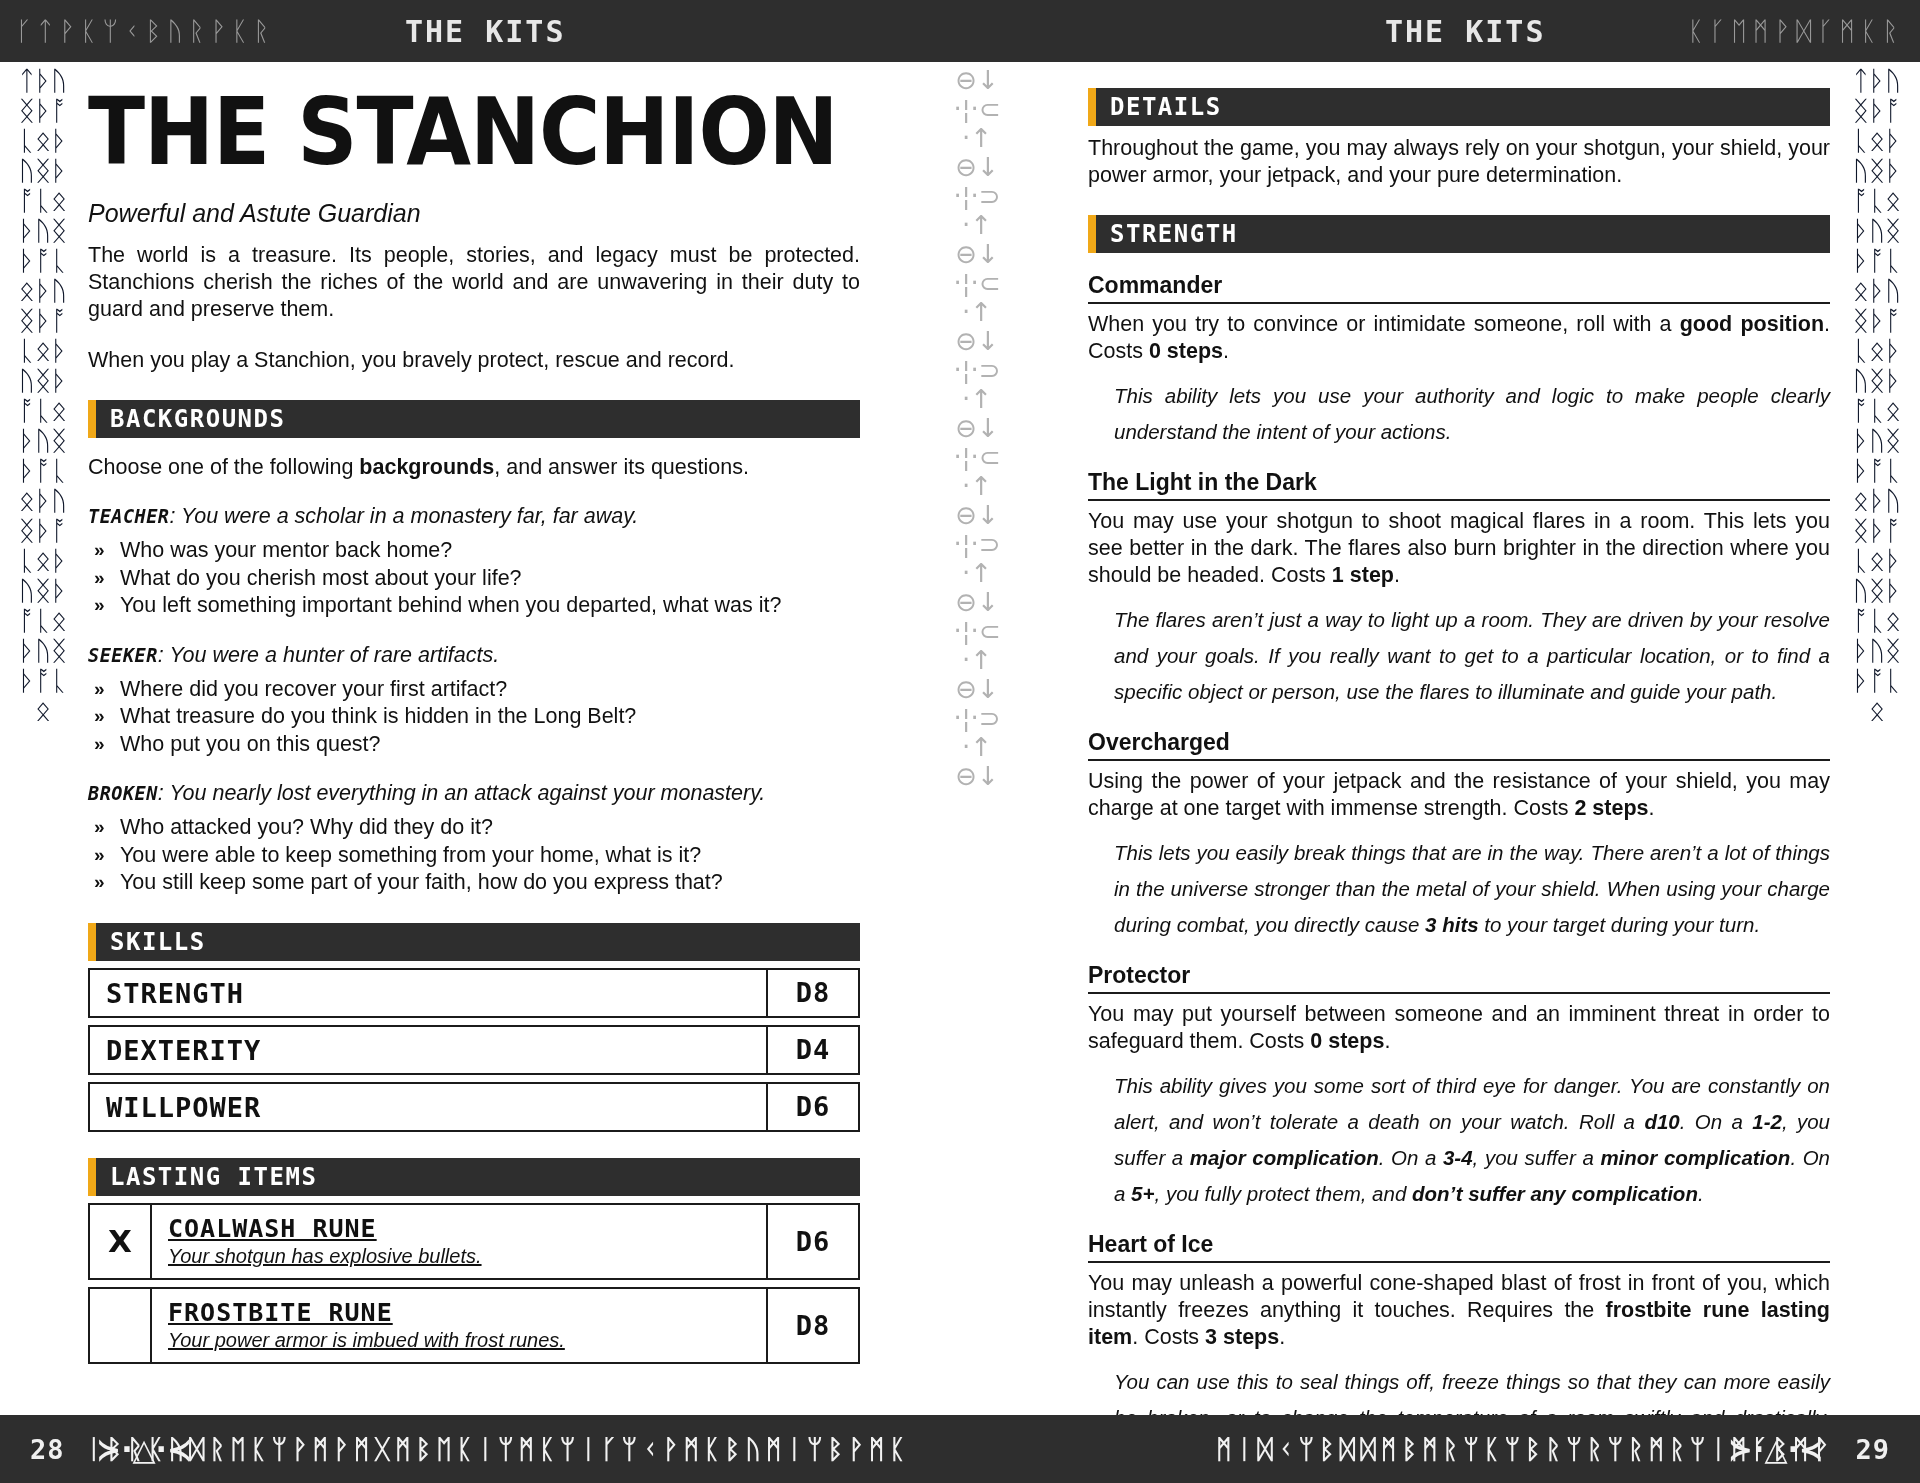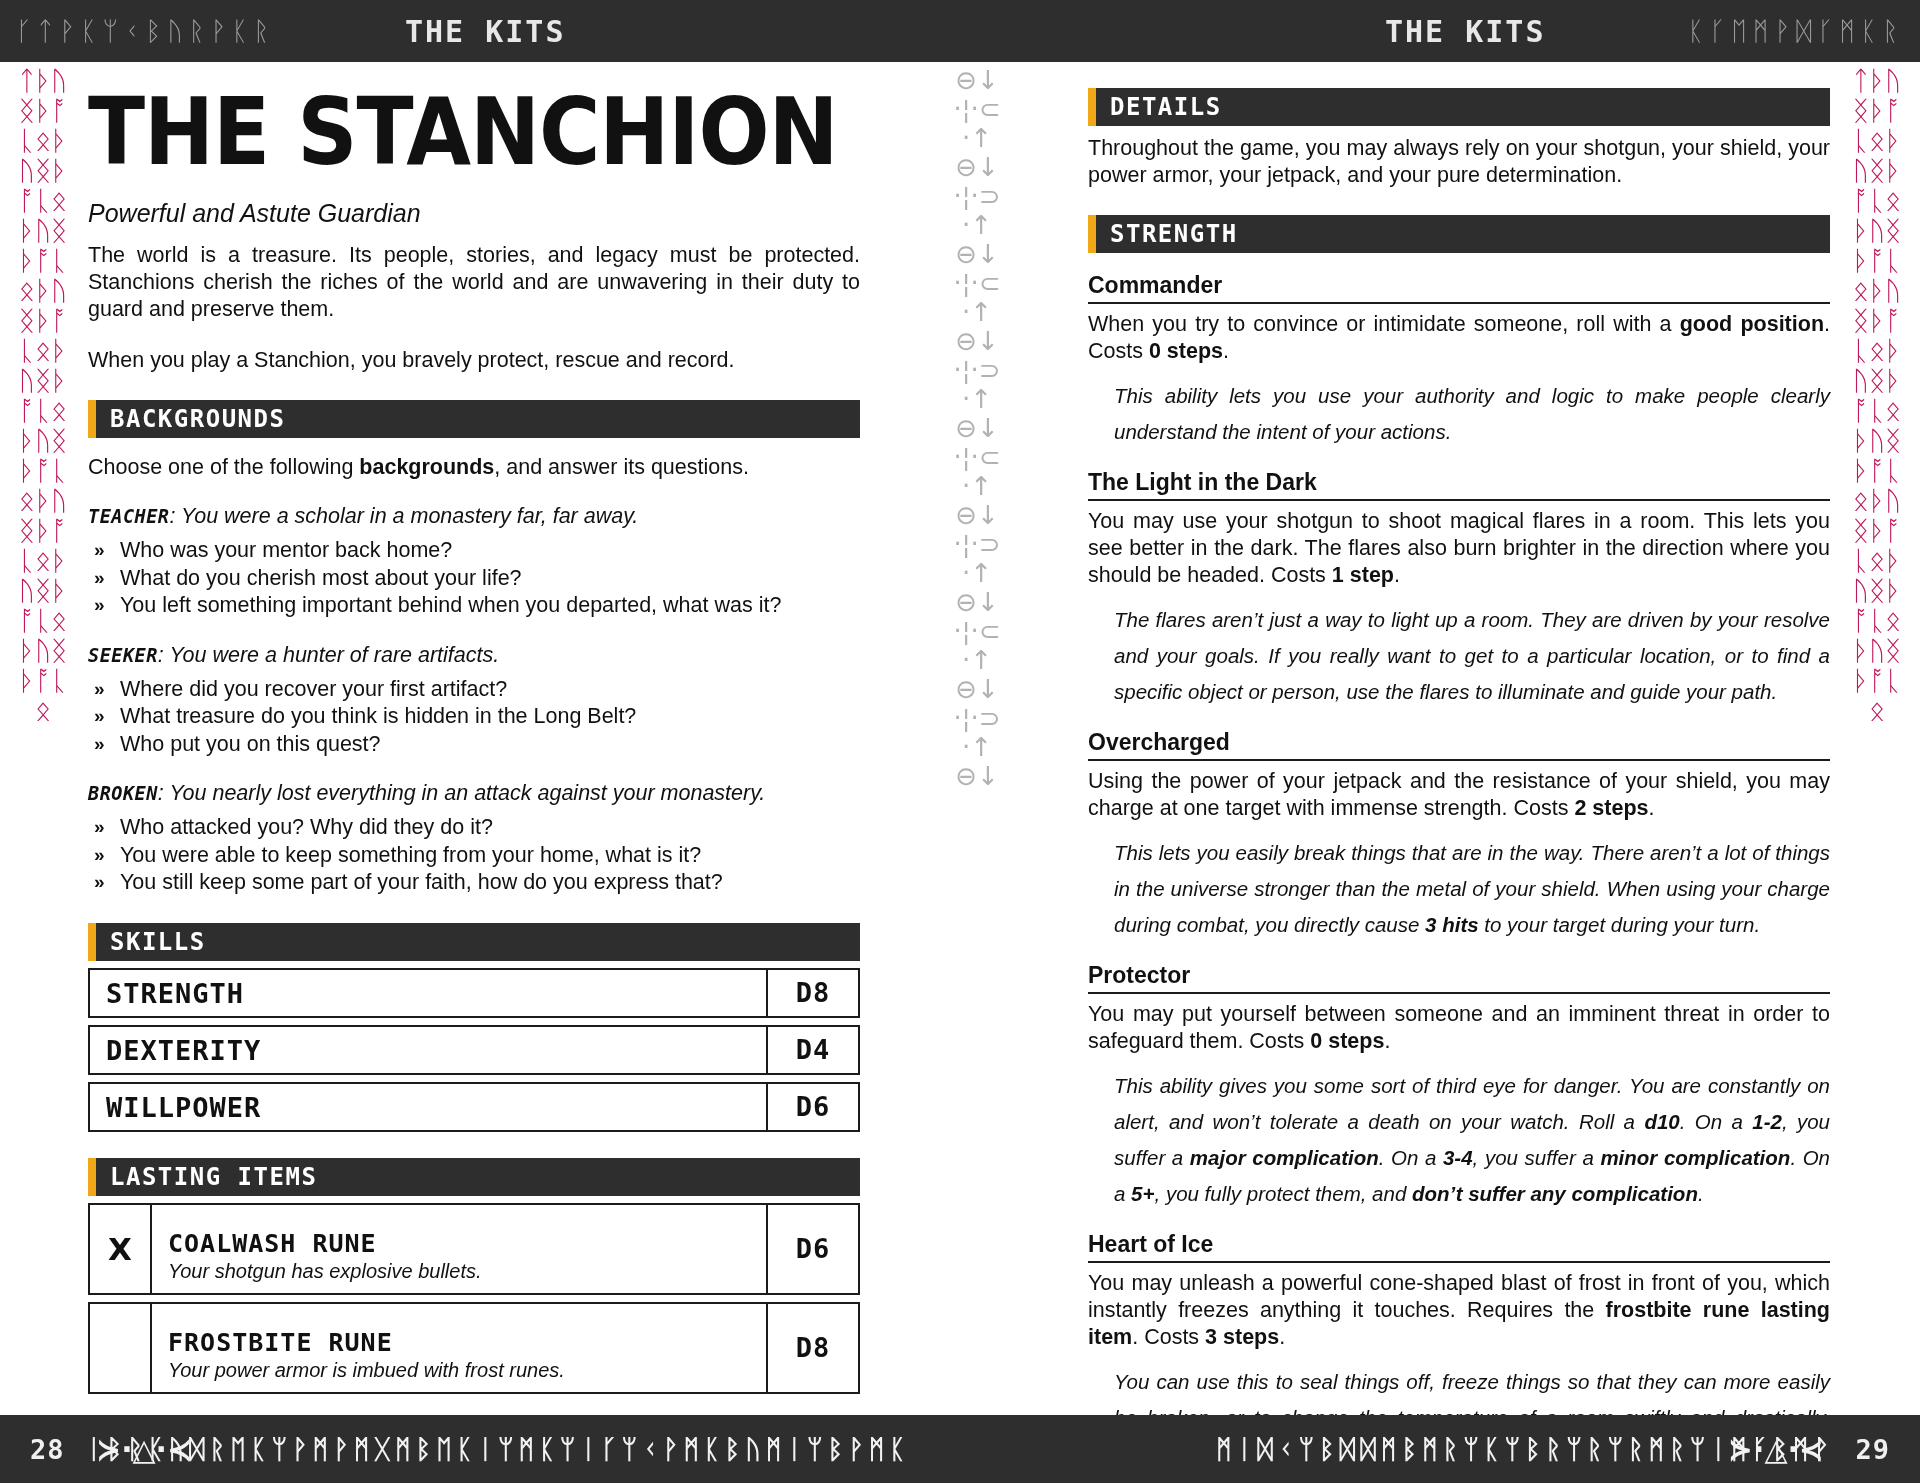--- a/index.html
+++ b/index.html
@@ -58,21 +58,21 @@
 
   .ftr-arrow {
     position:absolute; top:50%; transform:translateY(-50%);
     color:#f2f2f2; font-size:30px;
     font-family:"DejaVu Sans", sans-serif;
   }
 
   
   .siderunes {
     position:absolute; top:66px; width:50px; height:1348px;
-    color:#be185d; font-size:27px; line-height:30px;
+    color:#0f172a; font-size:27px; line-height:30px;
     text-align:center; overflow:hidden;
     font-family:"DejaVu Sans", sans-serif;
     word-break:break-all;
   }
   .siderunes-l { left:18px; }
   .siderunes-r { right:18px; }
 
   
   .divider {
     position:absolute; left:952px; top:66px;
@@ -158,21 +158,21 @@
   }
   .skrow .tcell-name { height:46px; }
 
   .itrow { display:flex; border:2.5px solid #1b1b1b; margin-top:7px; }
   .it-check {
     width:62px; border-right:2.5px solid #1b1b1b;
     display:flex; align-items:center; justify-content:center;
     font-size:31px; font-weight:700;
     font-family:"DejaVu Sans", sans-serif;
   }
-  .it-body { flex:1; padding:24px 0 10px 16px; }
+  .it-body { flex:1; padding:9px 0 10px 16px;text-decoration:underline; }
   .it-name {
     font-family:"DejaVu Sans Mono", monospace;
     font-weight:700; font-size:25px; letter-spacing:1px;
   }
   .it-desc { font-style:italic; font-size:20px; margin-top:2px; }
   .it-die {
     width:92px; border-left:2.5px solid #1b1b1b;
     display:flex; align-items:center; justify-content:center;
     font-family:"DejaVu Sans Mono", monospace;
     font-weight:700; font-size:27px; letter-spacing:1px;

